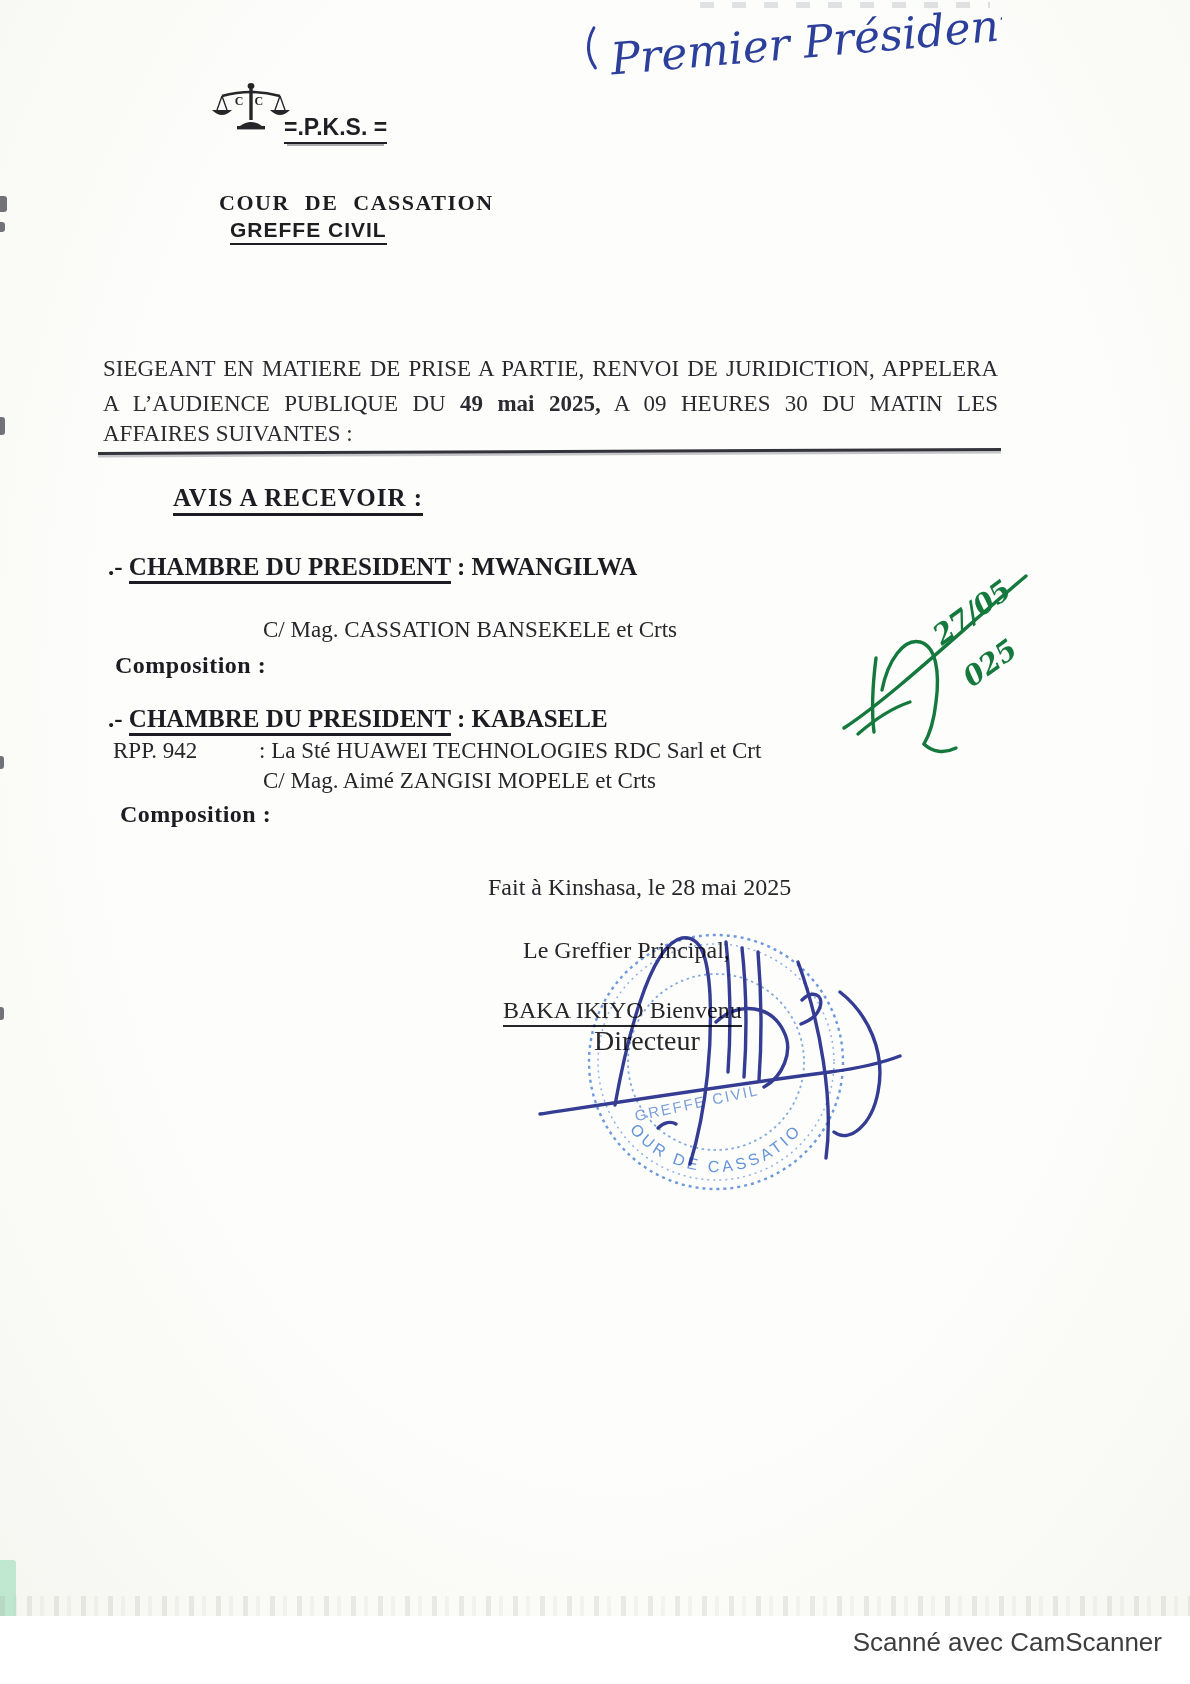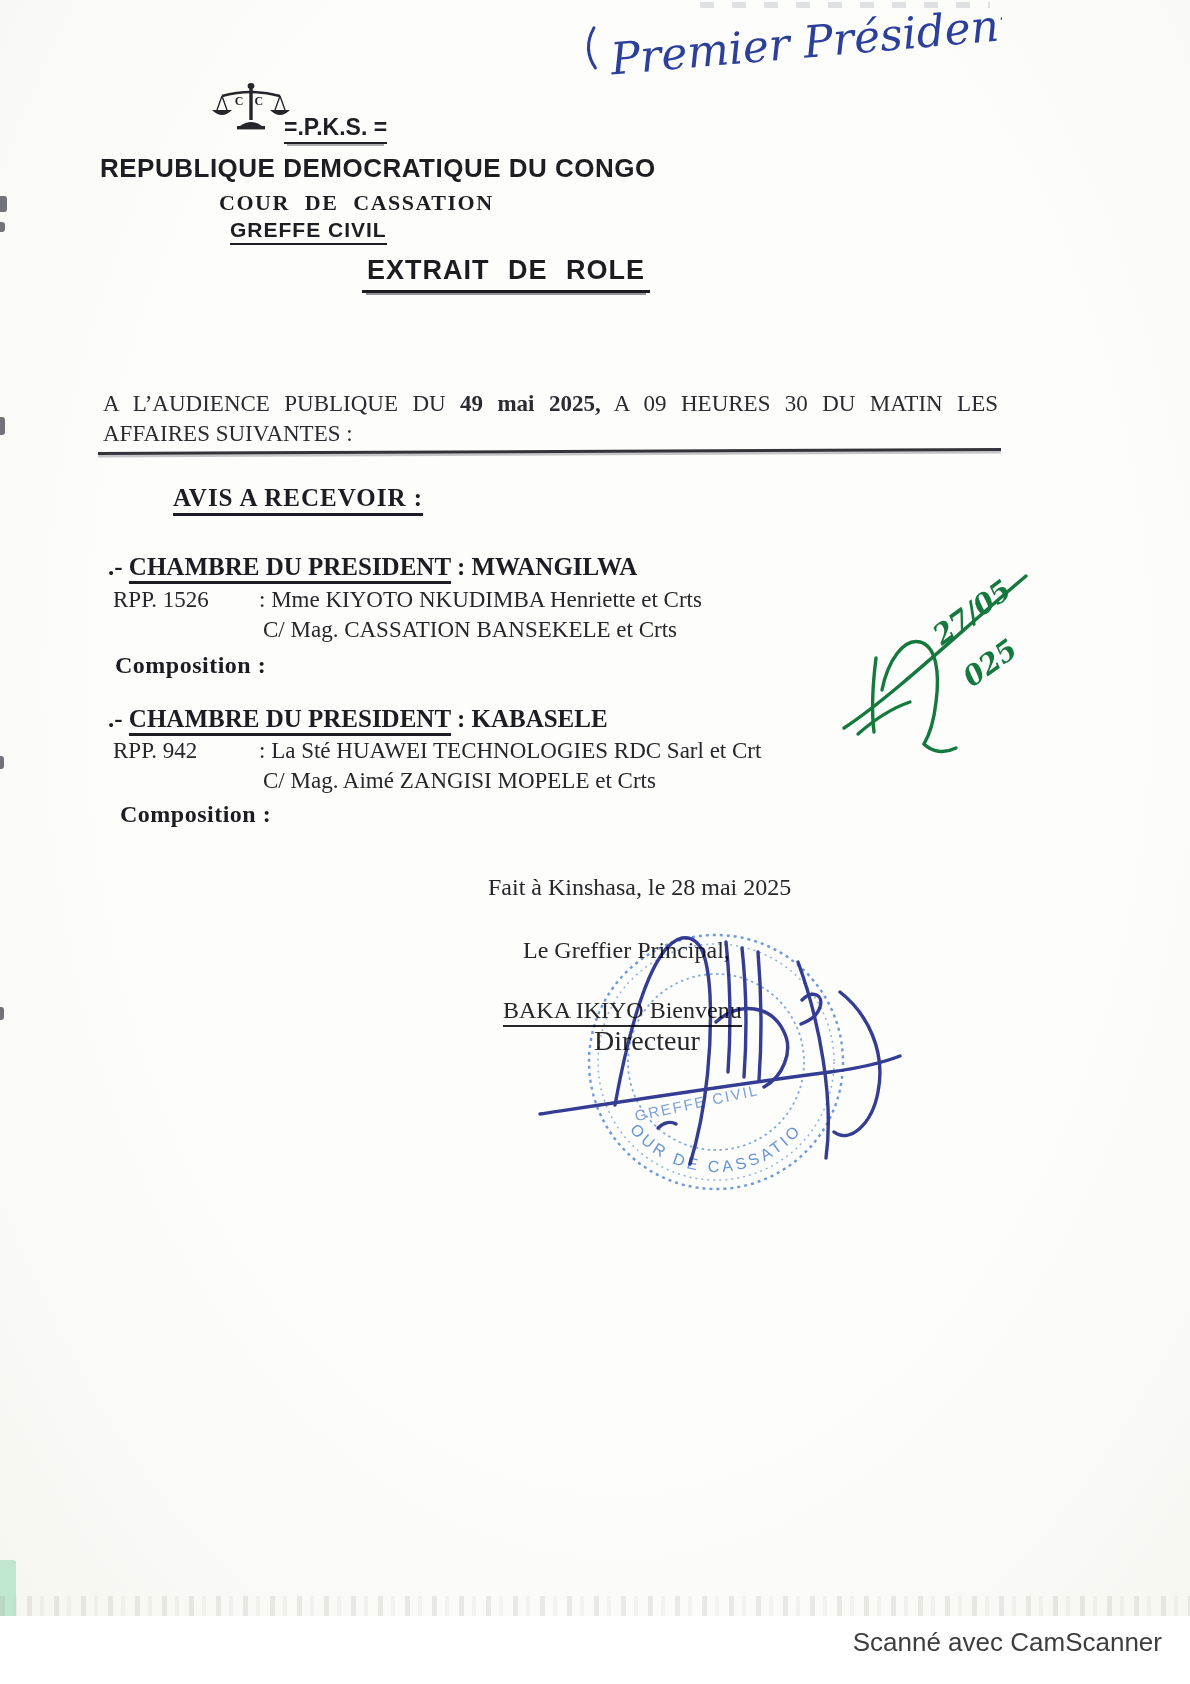--- a/index.html
+++ b/index.html
@@ -91,40 +91,36 @@
         <path d="M 70 14 L 65 28 M 70 14 L 75 28" stroke-width="1.4" fill="none"></path>
         <path d="M 2 28 Q 12 38 22 28 Z" stroke="none"></path>
         <path d="M 60 28 Q 70 38 80 28 Z" stroke="none"></path>
         <path d="M 30 44 Q 41 36 52 44 Z" stroke="none"></path>
         <rect x="27" y="44" width="28" height="3.4" stroke="none"></rect>
       </g>
       <text x="41" y="23" text-anchor="middle" font-size="12" font-weight="bold" font-family="'Liberation Serif', serif" fill="#26262a" letter-spacing="4">C C</text>
     </svg>
 
     <div class="abs pks">=.P.K.S. =</div>
-    <div class="abs country">REPUBLIQUE DEMOCRATIQUE DU CONGO</div>
     <div class="abs court">COUR DE CASSATION</div>
     <div class="abs registry">GREFFE CIVIL</div>
 
-    <div class="abs title">EXTRAIT DE ROLE</div>
 
+    <div class="abs jline" style="top:356px;">SIEGEANT EN MATIERE DE PRISE A PARTIE, RENVOI DE JURIDICTION, APPELERA</div>
     <div class="abs jline" style="top:391px;">
       <span>A L’AUDIENCE PUBLIQUE DU </span><span class="b">49 mai 2025,</span><span> A 09 HEURES 30 DU MATIN LES</span>
     </div>
     <div class="abs jline lleft" style="top:421px;">AFFAIRES SUIVANTES :</div>
 
     <div class="abs rule"></div>
 
     <div class="abs avis">AVIS A RECEVOIR :</div>
 
     <div class="abs chamber" style="left:108px; top:553px;">
       <span>.- </span><span class="und">CHAMBRE DU PRESIDENT</span><span> : </span><span>MWANGILWA</span>
-    </div>
-    <div class="abs case-line" style="left:113px; top:587px;">
-      <span class="rpp">RPP. 1526</span><span>: Mme KIYOTO NKUDIMBA Henriette et Crts</span>
     </div>
     <div class="abs respondent" style="left:263px; top:617px;">C/ Mag. CASSATION BANSEKELE et Crts</div>
     <div class="abs composition" style="left:115px; top:652px;">Composition :</div>
 
     <div class="abs chamber" style="left:108px; top:705px;">
       <span>.- </span><span class="und">CHAMBRE DU PRESIDENT</span><span> : </span><span>KABASELE</span>
     </div>
     <div class="abs case-line" style="left:113px; top:738px;">
       <span class="rpp">RPP. 942</span><span>: La Sté HUAWEI TECHNOLOGIES RDC Sarl et Crt</span>
     </div>

